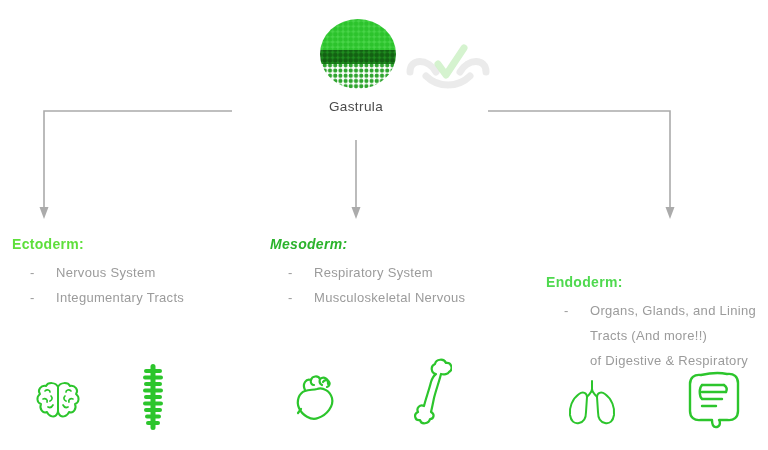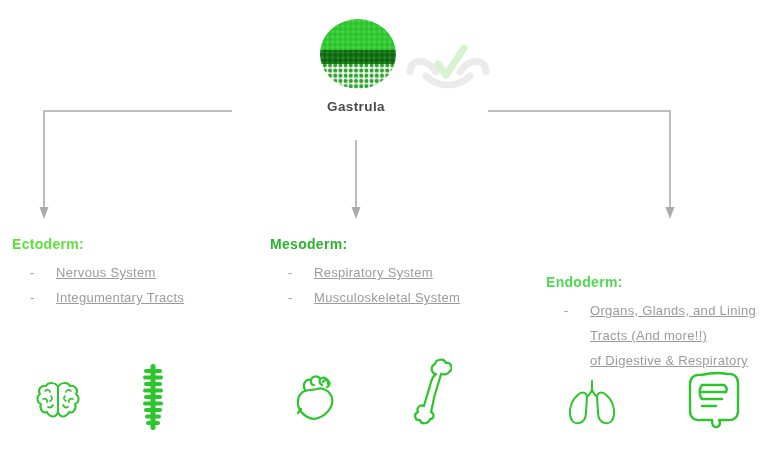--- a/index.html
+++ b/index.html
@@ -4,41 +4,41 @@
 <style>
   html,body{margin:0;padding:0;background:#ffffff;}
   .canvas{
     position:relative;width:768px;height:450px;background:#ffffff;
     font-family:"Liberation Sans",sans-serif;overflow:hidden;
   }
   .gastrula-art{position:absolute;left:317px;top:16px;}
   .watermark{position:absolute;left:398px;top:40px;opacity:.8;}
   .gastrula-label{
     position:absolute;left:306px;top:99px;width:100px;text-align:center;
-    font-size:13.5px;font-weight:700;letter-spacing:.4px;
+    font-size:13.5px;font-weight:400;letter-spacing:.4px;
     color:var(--gastrula-label,#4A4A4A);
   }
   .arrows{position:absolute;left:0;top:0;pointer-events:none;}
   .column{position:absolute;top:236px;}
   .column h3{
     margin:0 0 8px 0;font-size:14px;font-weight:700;letter-spacing:.3px;
   }
   .col-ecto{left:12px;width:240px;}
   .col-ecto h3{color:var(--ectoderm-heading,#5EDF3B);}
   .col-meso{left:270px;width:240px;}
-  .col-meso h3{color:var(--mesoderm-heading,#2BB32C);}
+  .col-meso h3{color:var(--mesoderm-heading,#2BB32C);font-style:italic;}
   .col-endo{left:546px;width:218px;}
   .col-endo h3{color:var(--endoderm-heading,#4FD94F);margin-top:38px;}
   .item{
     display:flex;align-items:flex-start;padding-left:14px;
     font-size:13px;line-height:25px;letter-spacing:.3px;
     color:var(--item-text,#9B9B9B);
   }
   .item .dash{flex:0 0 26px;width:26px;text-align:left;padding-left:4px;}
-  .item .lines{flex:1;text-decoration:underline;}
+  .item .lines{flex:1;}
   .organ{position:absolute;}
   .organ.brain{left:34px;top:376px;}
   .organ.spine{left:140px;top:362px;}
   .organ.heart{left:290px;top:372px;}
   .organ.bone{left:412px;top:358px;}
   .organ.lungs{left:565px;top:378px;}
   .organ.intestines{left:686px;top:370px;}
 </style>
 </head>
 <body>
@@ -114,21 +114,21 @@
     <h3>Mesoderm:</h3>
     <div class="item">
       <span class="dash">-</span>
       <div class="lines">
           <div>Respiratory System</div>
         </div>
     </div>
     <div class="item">
       <span class="dash">-</span>
       <div class="lines">
-        <div>Musculoskeletal System</div>
+        <div>Musculoskeletal Nervous</div>
       </div>
     </div>
   </section>
 
   <section class="column col-endo">
     <h3>Endoderm:</h3>
     <div class="item">
       <span class="dash">-</span>
       <div class="lines">
         <div>Organs, Glands, and Lining</div>

